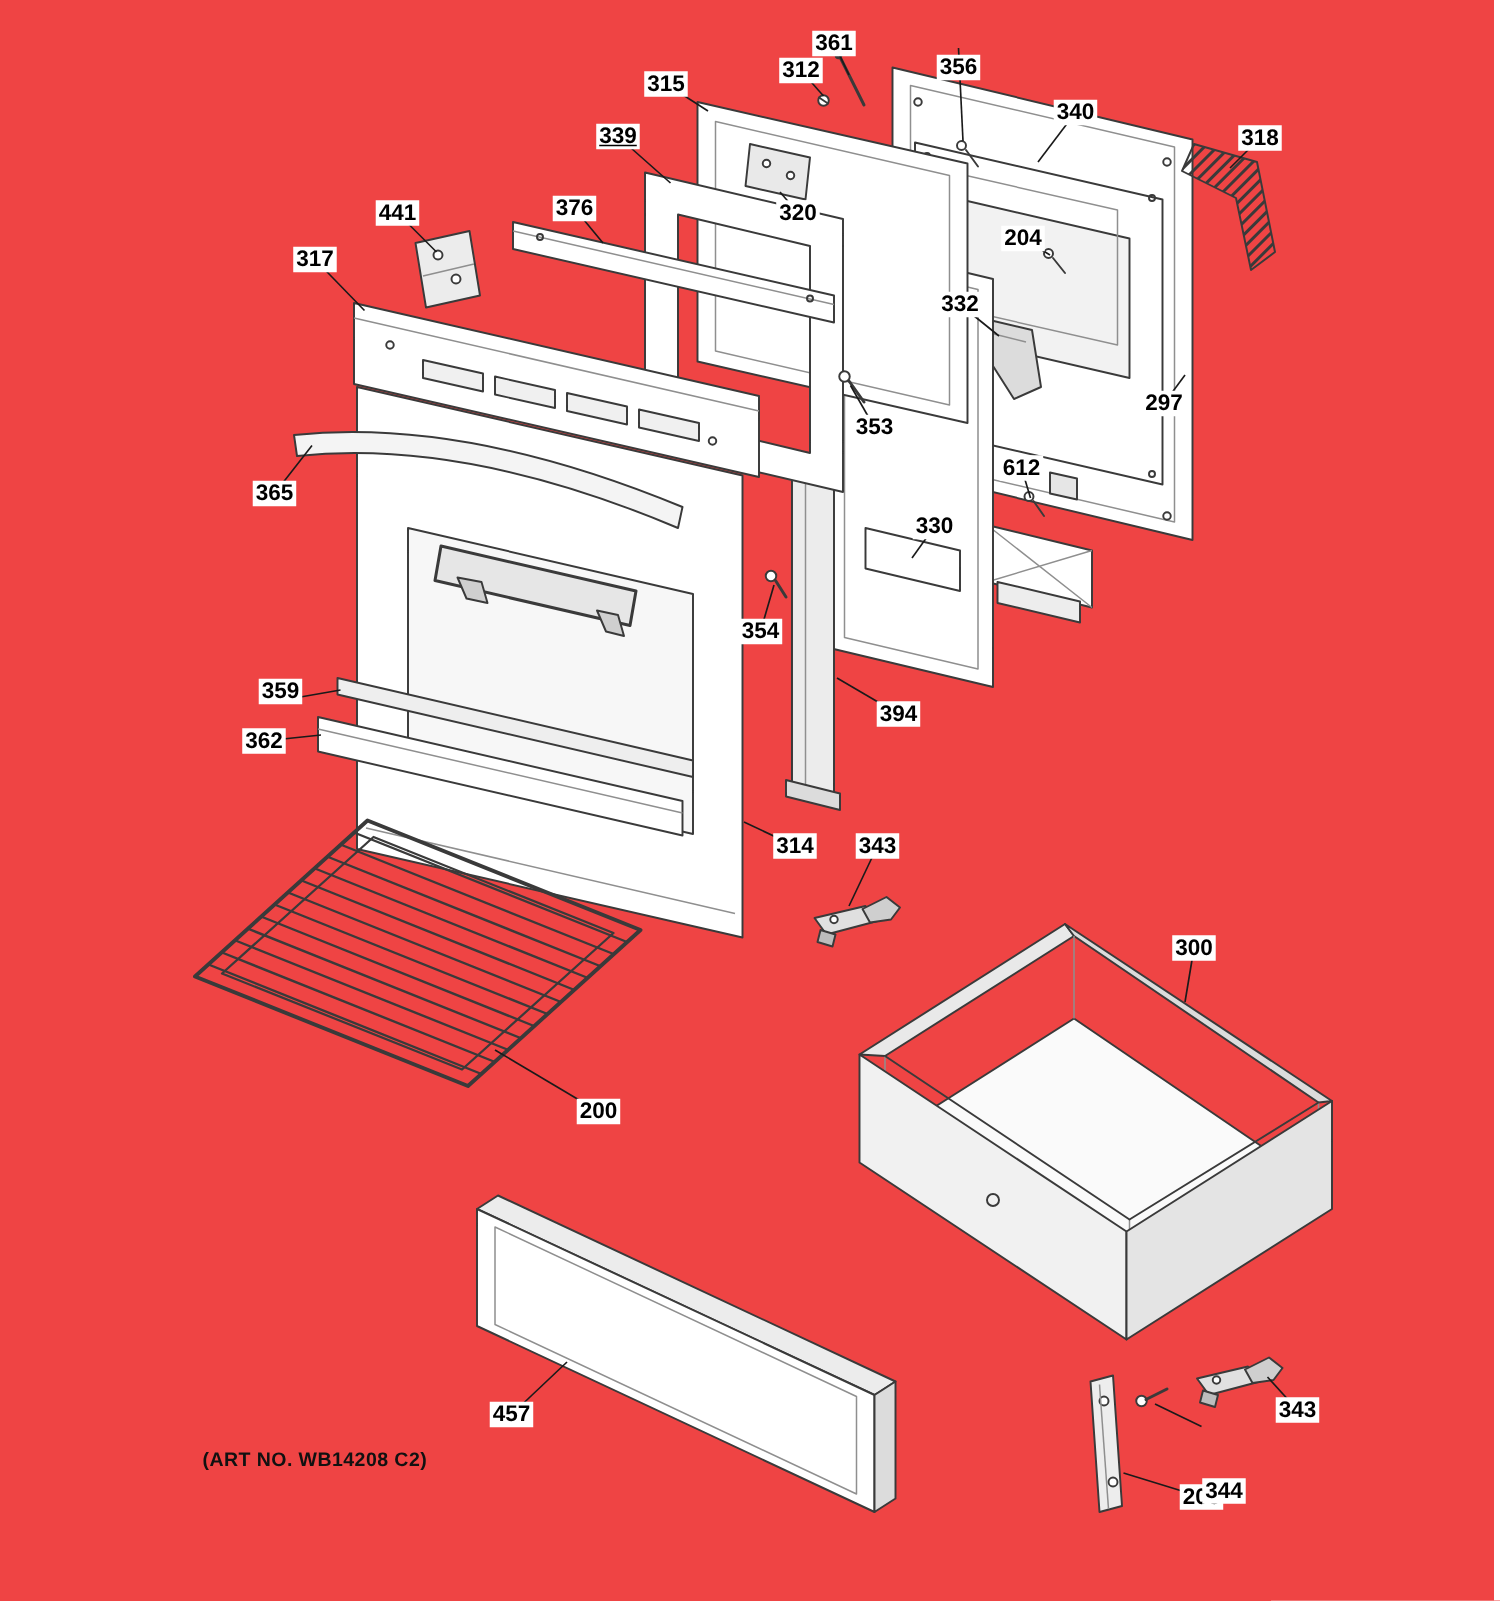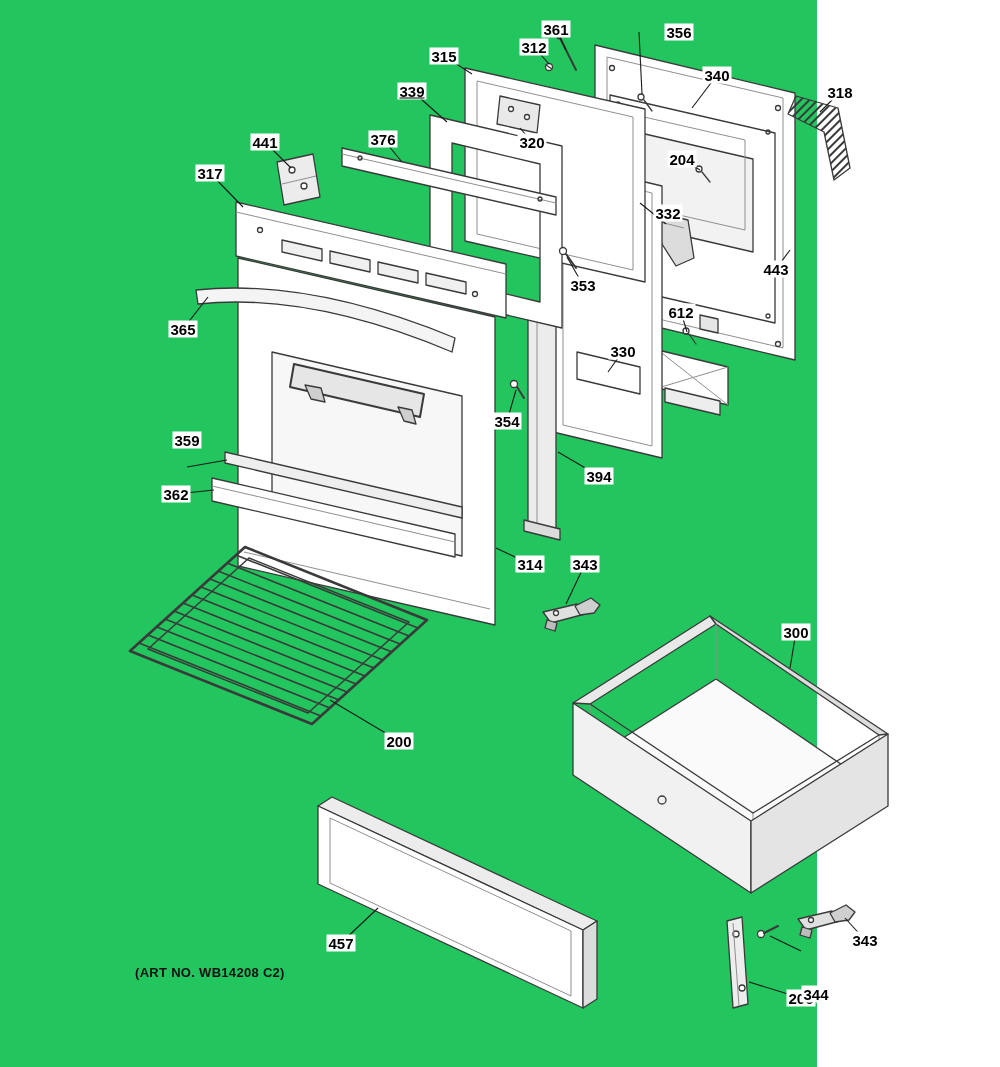--- a/index.html
+++ b/index.html
@@ -1,20 +1,20 @@
 <!DOCTYPE html>
 <html><head>
 <meta charset="utf-8">
 <style>
   html,body{margin:0;padding:0;}
   body{
     width:1000px;height:1067px;background:#ffffff;overflow:hidden;
     font-family:"Liberation Sans",sans-serif;
   }
-  #stage{position:relative;width:817px;height:1067px;background:#22c55e;}
+  #stage{position:relative;width:996px;height:1067px;background:#ef4444;}
   #diagram-svg{position:absolute;left:0;top:0;}
   
   .p{fill:#ffffff;stroke:#3a3a3a;stroke-width:1.3;stroke-linejoin:round;stroke-linecap:round;}
   .n{fill:none;stroke:#3a3a3a;stroke-width:1.3;stroke-linejoin:round;stroke-linecap:round;}
   .d{fill:none;stroke:#8f8f8f;stroke-width:1;stroke-linejoin:round;}
   .w{fill:none;stroke:#3a3a3a;stroke-width:1.6;}
   .rim{fill:none;stroke:#3a3a3a;stroke-width:2.6;stroke-linejoin:round;}
   .rim2{fill:none;stroke:#3a3a3a;stroke-width:1.5;stroke-linejoin:round;}
   #leader-lines line{stroke:#1a1a1a;stroke-width:1.1;}
   
@@ -260,37 +260,37 @@
         <line x1="801" y1="951" x2="770" y2="936"></line>
         <line x1="865" y1="940" x2="845" y2="918"></line>
         <line x1="788" y1="994" x2="749" y2="982"></line>
       </g>
 </svg>
 
 <div id="part-labels">
       <span class="part-label" style="left: 556px; top: 29px;">361</span>
       <span class="part-label" style="left: 534px; top: 47px;">312</span>
       <span class="part-label" style="left: 444px; top: 56px;">315</span>
-      <span class="part-label" style="left: 639px; top: 32px; margin-left: 40px;">356</span>
+      <span class="part-label" style="left: 639px; top: 45px;">356</span>
       <span class="part-label" style="left: 717px; top: 75px;">340</span>
       <span class="part-label" style="left: 840px; top: 92px;">318</span>
       <span class="part-label" style="left: 412px; top: 91px; text-decoration: underline;">339</span>
       <span class="part-label" style="left: 383px; top: 139px;">376</span>
       <span class="part-label" style="left: 532px; top: 142px;">320</span>
       <span class="part-label" style="left: 682px; top: 159px;">204</span>
       <span class="part-label" style="left: 265px; top: 142px;">441</span>
       <span class="part-label" style="left: 210px; top: 173px;">317</span>
-      <span class="part-label" style="left: 640px; top: 213px; margin-left: 28px;">332</span>
-      <span class="part-label" style="left: 776px; top: 269px;">443</span>
+      <span class="part-label" style="left: 640px; top: 203px;">332</span>
+      <span class="part-label" style="left: 776px; top: 269px;">297</span>
       <span class="part-label" style="left: 583px; top: 285px;">353</span>
       <span class="part-label" style="left: 183px; top: 329px;">365</span>
       <span class="part-label" style="left: 681px; top: 312px;">612</span>
       <span class="part-label" style="left: 623px; top: 351px;">330</span>
       <span class="part-label" style="left: 507px; top: 421px;">354</span>
-      <span class="part-label" style="left: 187px; top: 440px;">359</span>
+      <span class="part-label" style="left: 187px; top: 461px;">359</span>
       <span class="part-label" style="left: 599px; top: 476px;">394</span>
       <span class="part-label" style="left: 176px; top: 494px; text-align: right;">362</span>
       <span class="part-label" style="left: 530px; top: 564px;">314</span>
       <span class="part-label" style="left: 585px; top: 564px;">343</span>
       <span class="part-label" style="left: 796px; top: 632px;">300</span>
       <span class="part-label" style="left: 399px; top: 741px;">200</span>
       <span class="part-label" style="left: 341px; top: 943px;">457</span>
       <span class="part-label" style="left: 801px; top: 998px;">206</span>
       <span class="part-label" style="left: 865px; top: 940px;">343</span>
       <span class="part-label" style="left: 816px; top: 994px;">344</span>

